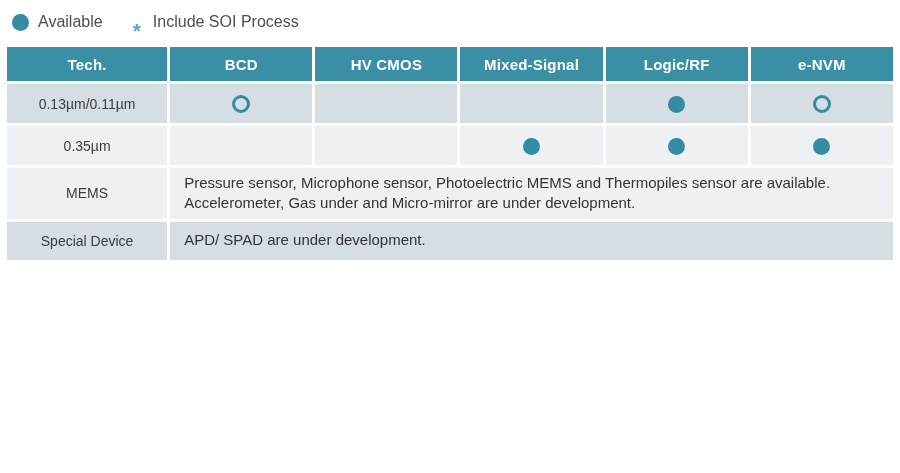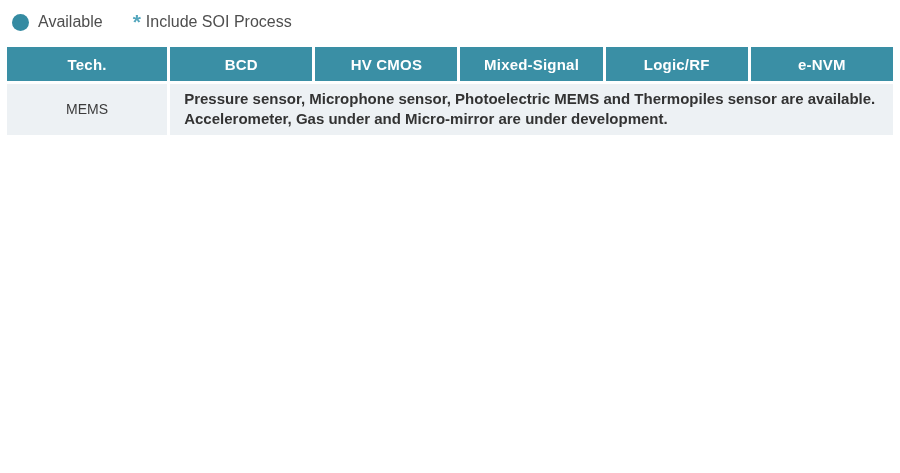--- a/index.html
+++ b/index.html
@@ -20,28 +20,28 @@
     color:var(--label-text);
     overflow:hidden;
   }
 
   
   .legend{
     display:flex;align-items:center;
     height:44px;
     padding-left:12px;
   }
-  .legend-item{display:flex;align-items:center;}
+  .legend-item{display:flex;align-items:flex-end;}
   .legend-item + .legend-item{margin-left:30px;}
   .legend-label{
     font-size:16px;color:var(--legend-text);
     margin-left:9px;
   }
   .legend .star{margin-left:0;}
-  .legend .legend-star-label{margin-left:5px;}
+  .legend .legend-star-label{margin-left:12px;}
 
   
   .dot{
     width:17px;height:17px;border-radius:50%;
     background:var(--dot);
     display:inline-block;vertical-align:middle;
     flex:none;
   }
   .ring{
     width:18px;height:18px;border-radius:50%;
@@ -85,21 +85,20 @@
     font-size:14px;
     color:var(--label-text);
     font-weight:400;
   }
   td.note-cell{
     text-align:left;
     font-size:15px;
     color:#333333;
     padding:5px 14px;
     line-height:1.35;
-    font-weight:bold;
   }
   tr.note-row-tall td{height:46px;}
   tr.note-row td{height:38px;}
 </style>
 </head>
 <body>
 
 <div class="legend">
   <div class="legend-item">
     <span class="dot"></span>
@@ -124,21 +123,43 @@
     <tr>
       <th>Tech.</th>
       <th>BCD</th>
       <th>HV CMOS</th>
       <th>Mixed-Signal</th>
       <th>Logic/RF</th>
       <th>e-NVM</th>
     </tr>
   </thead>
   <tbody>
+      <tr class="dark">
+        <td class="tech-cell">0.13µm/0.11µm</td>
+        <td class="status-cell"><span class="ring"></span></td>
+        <td class="status-cell"></td>
+        <td class="status-cell"></td>
+        <td class="status-cell"><span class="dot"></span></td>
+        <td class="status-cell"><span class="ring"></span></td>
+      </tr>
+      <tr class="light">
+        <td class="tech-cell">0.35µm</td>
+        <td class="status-cell"></td>
+        <td class="status-cell"></td>
+        <td class="status-cell"><span class="dot"></span></td>
+        <td class="status-cell"><span class="dot"></span></td>
+        <td class="status-cell"><span class="dot"></span></td>
+      </tr>
       <tr class="light note-row-tall">
         <td class="tech-cell">MEMS</td>
         <td class="note-cell" colspan="5">
           <div>Pressure sensor, Microphone sensor, Photoelectric MEMS and Thermopiles sensor are available.</div>
           <div>Accelerometer, Gas under and Micro-mirror are under development.</div>
         </td>
       </tr>
+      <tr class="dark note-row">
+        <td class="tech-cell">Special Device</td>
+        <td class="note-cell" colspan="5">
+          <div>APD/ SPAD are under development.</div>
+        </td>
+      </tr>
     </tbody>
 </table>
 
 </body></html>

